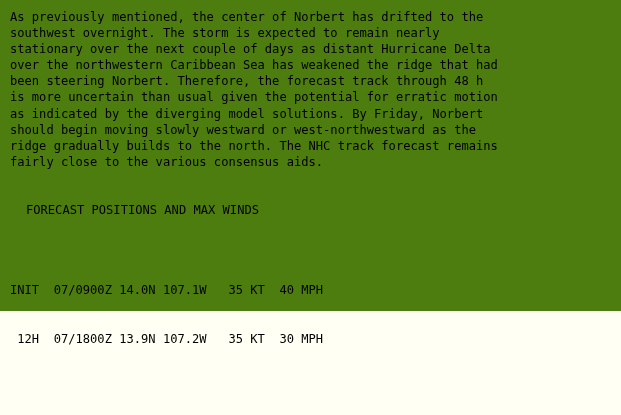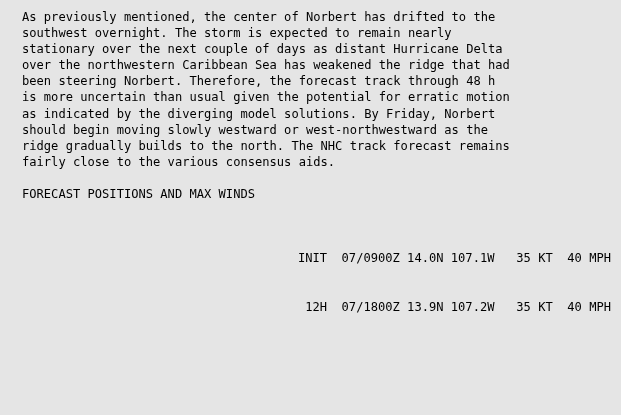--- a/index.html
+++ b/index.html
@@ -8,49 +8,48 @@
     background: #fffff4;
   }
   body {
     width: 621px;
     height: 415px;
     overflow: hidden;
     font-family: "DejaVu Sans Mono", "Liberation Mono", monospace;
   }
   #page {
     width: 621px;
-    height: 415px;
-    background: #e5e5e5;
+    height: 311px;
+    background: #4d7c0f;
     box-sizing: border-box;
-    padding: 9px 10px 0 22px;
+    padding: 9px 10px 0 10px;
     position: relative;
   }
   .text-block {
     font-family: "DejaVu Sans Mono", "Liberation Mono", monospace;
     font-size: 12.1px;
     line-height: 16.1px;
     color: #000000;
     white-space: pre;
     letter-spacing: 0px;
   }
   .para {
     margin: 0;
   }
   .spacer {
     height: 16.1px;
   }
   .section-title {
-    margin: 0;
+    margin: 16px;
   }
   .table-block {
     margin: 0;
   }
   .row {
     white-space: pre;
-    text-align: right;
   }
 </style>
 </head>
 <body>
 
 <div id="page">
 
   <div class="text-block para">As previously mentioned, the center of Norbert has drifted to the
 southwest overnight. The storm is expected to remain nearly
 stationary over the next couple of days as distant Hurricane Delta
@@ -63,21 +62,21 @@
 fairly close to the various consensus aids.</div>
 
   <div class="spacer"></div>
 
   <div class="text-block section-title">FORECAST POSITIONS AND MAX WINDS</div>
 
   <div class="spacer"></div>
 
   <div class="text-block table-block">
     <div class="row">INIT  07/0900Z 14.0N 107.1W   35 KT  40 MPH</div>
-    <div class="row"> 12H  07/1800Z 13.9N 107.2W   35 KT  40 MPH</div>
+    <div class="row"> 12H  07/1800Z 13.9N 107.2W   35 KT  30 MPH</div>
     
     
     
     
     
   </div>
 
 </div>
 
 </body></html>

